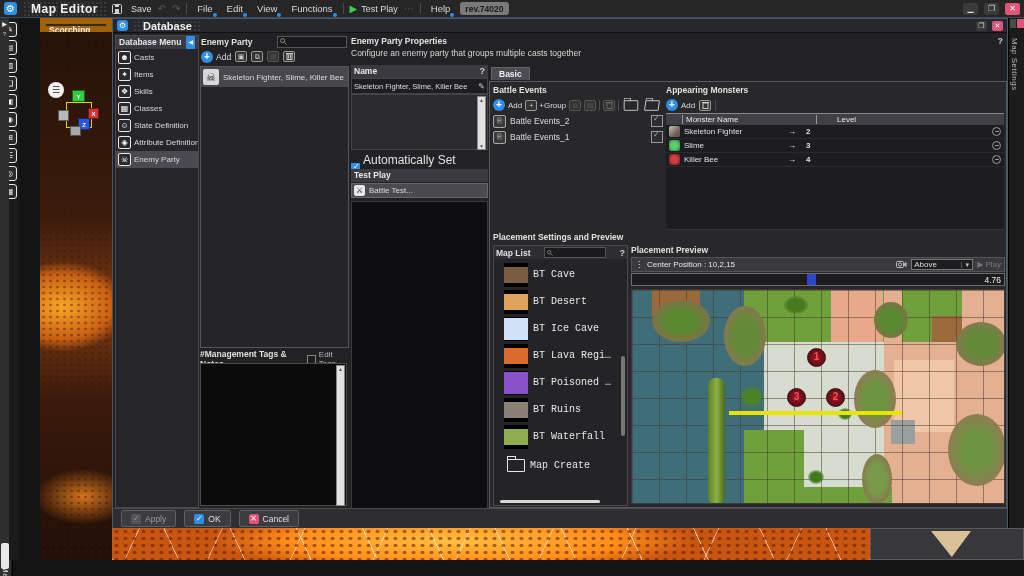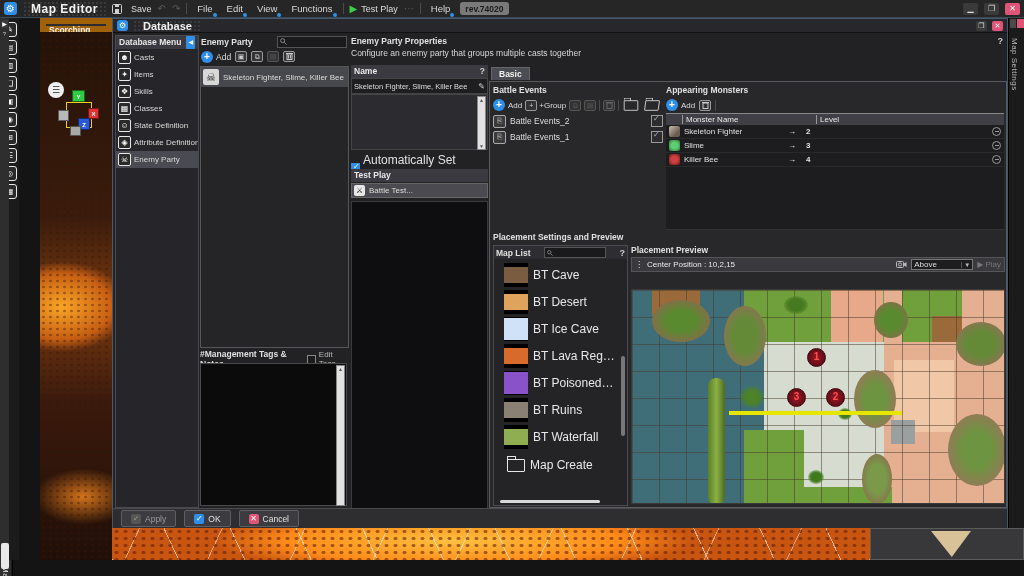--- a/index.html
+++ b/index.html
@@ -81,21 +81,21 @@
   .evticon{width:11px;height:11px;border:1px solid #aaa;border-radius:2px;background:#3a3a3a;color:#ccc;font-size:7px;line-height:10px;text-align:center;}
   .minuscirc{width:9px;height:9px;border-radius:50%;border:1px solid #999;position:relative;box-sizing:border-box;}
   .minuscirc::after{content:"";position:absolute;left:1.5px;top:3px;width:4px;height:1px;background:#999;}
   .thead{background:#3f3f45;border-top:1px solid #888;color:#e8e8e8;font-size:8px;}
   .trow{display:flex;align-items:center;height:13px;border-bottom:1px solid #2a2a2c;background:#1d1d20;color:#e0e0e0;font-size:8px;}
   .micon{width:11px;height:11px;border-radius:2px;flex:0 0 auto;}
   
   .mlrow{display:flex;align-items:center;gap:5px;height:27px;}
   .mlthumb{width:24px;height:24px;background:#000;display:flex;align-items:center;justify-content:center;flex:0 0 auto;}
   .mlthumb>div{width:24px;height:16px;}
-  .mllabel{font-size:12px;color:#e8e8e8;white-space:nowrap;overflow:hidden;text-overflow:ellipsis;}
+  .mllabel{font-size:10px;color:#e8e8e8;white-space:nowrap;overflow:hidden;text-overflow:ellipsis;font-family:Liberation Mono, monospace;}
   .folderico{width:16px;height:11px;border:1.5px solid #e8e8e8;border-radius:1px;position:relative;background:transparent;}
   .folderico::before{content:"";position:absolute;left:-1px;top:-4px;width:7px;height:3px;border:1.5px solid #e8e8e8;border-bottom:none;border-radius:1px 1px 0 0;}
   
   .ppzone{position:absolute;}
   .gridlines{position:absolute;inset:0;
     background-image:linear-gradient(rgba(70,55,40,.5) 1px,transparent 1px),linear-gradient(90deg,rgba(70,55,40,.5) 1px,transparent 1px);
     background-size:27px 27px;}
   .tree{position:absolute;border-radius:50%;}
   .marker{position:absolute;width:19px;height:19px;border-radius:50%;background:radial-gradient(#a01825,#5c0d16 75%);
     border:1.5px solid #3a070d;box-sizing:border-box;color:#ff5050;font-weight:bold;font-size:10px;line-height:16px;text-align:center;}
@@ -365,21 +365,21 @@
                   <rect x="1" y="2" width="5" height="5.5" fill="none" stroke="#ccc"></rect>
                   <line x1="0" y1="1.5" x2="7" y2="1.5" stroke="#ccc"></line>
                 </svg>
             </div>
             <div class="sep"></div>
           </div>
           <div>
             <div class="row thead" style="height:11px">
               <div style="width:16px"></div>
               <div style="width:130px;border-left:1px solid #999;padding-left:3px">Monster Name</div>
-              <div style="flex:1;border-left:1px solid #999;padding-left:3px">Level</div>
+              <div style="flex:1;border-left:1px solid #999;padding-left:20px">Level</div>
             </div>
             <div class="trow">
               <div style="width:3px"></div>
               <div class="micon" style="background:linear-gradient(135deg,#c8c0b4,#6a5c50 70%)"></div>
               <div style="width:104px;padding-left:4px">Skeleton Fighter</div>
               <div style="width:12px;color:#fff">→</div>
               <div style="flex:1;padding-left:6px;font-weight:bold">2</div>
               <div class="minuscirc" style="margin-right:3px"></div>
             </div>
             <div class="trow">
@@ -479,20 +479,24 @@
                 <path d="M8 3.5 L10.5 2 L10.5 7 L8 5.5 Z" fill="#bbb"></path>
               </svg>
             <div class="row" style="width:62px;height:11px;background:#1d1d1f;border:1px solid #777;box-sizing:border-box;justify-content:space-between;padding:0 2px">
               <span style="font-size:8px">Above</span>
               <span style="font-size:6px;color:#bbb;border-left:1px solid #555;padding-left:2px">▼</span>
             </div>
             <div class="row" style="gap:2px;color:#777">
               <span style="font-size:8px">▶</span>
               <span style="font-size:8px">Play</span>
             </div>
+          </div>
+          <div class="abs" style="left:0;top:28px;width:374px;height:13px;background:#1c1c1e;border:1px solid #6a6a6a;box-sizing:border-box">
+            <div class="abs" style="left:47%;top:0;width:9px;height:11px;background:#2b48c8"></div>
+            <div class="abs" style="right:3px;top:1px;font-size:8.5px;color:#f0f0f0">4.76</div>
           </div>
 
           <div class="abs" style="left:0;top:44px;width:374px;height:215px;background:#b9c4b2;overflow:hidden;border:1px solid #3a3a3a;box-sizing:border-box">
             <div class="ppzone" style="left:0;top:0;width:112px;height:215px;background:#3f6e78"></div>
             <div class="ppzone" style="left:112px;top:55px;width:28px;height:85px;background:#3f6e78"></div>
             <div class="ppzone" style="left:112px;top:0;width:140px;height:52px;background:#6fa03c"></div>
             <div class="ppzone" style="left:20px;top:0;width:48px;height:26px;background:#9a6a3a"></div>
             <div class="ppzone" style="left:199px;top:0;width:52px;height:52px;background:#e8a88a"></div>
             <div class="ppzone" style="left:252px;top:0;width:122px;height:215px;background:#e5b092"></div>
             <div class="ppzone" style="left:270px;top:0;width:60px;height:52px;background:#6fa03c"></div>

